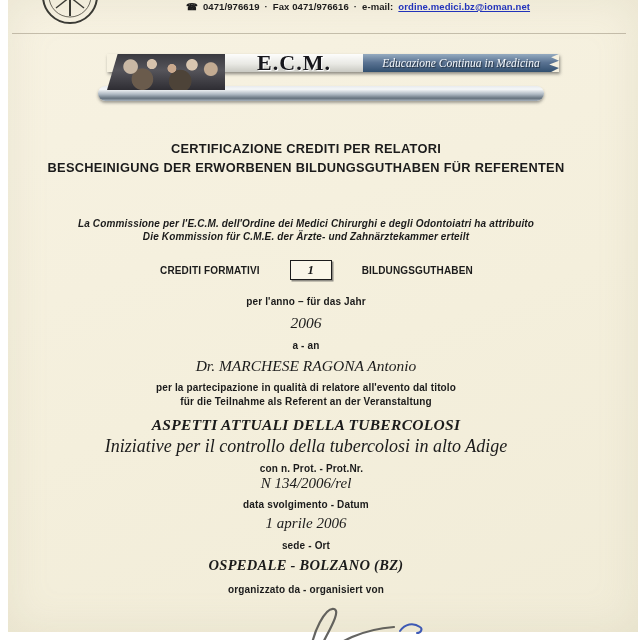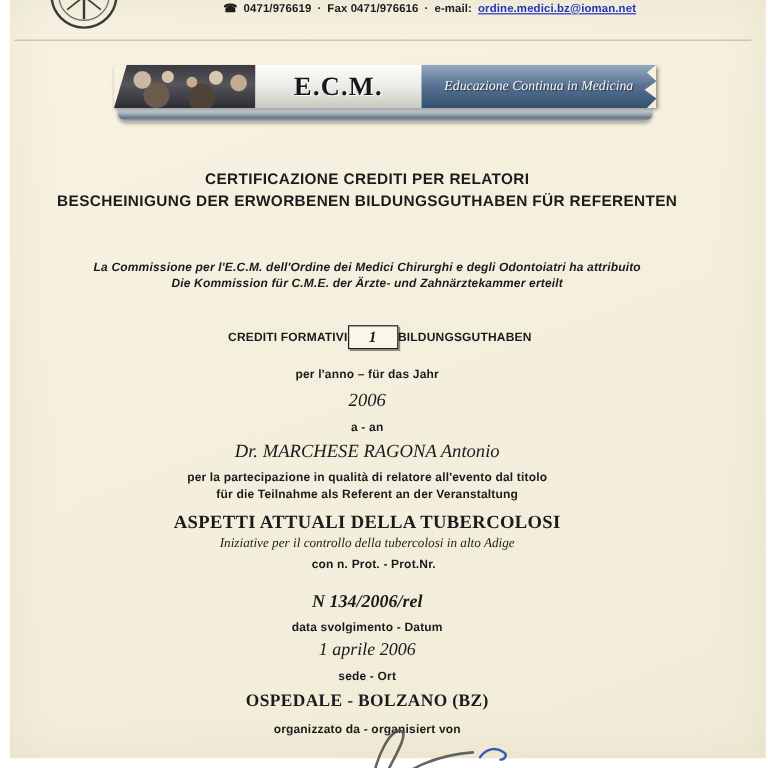--- a/index.html
+++ b/index.html
@@ -31,21 +31,21 @@
   }
 
   
   .banner{position:absolute;left:95px;top:54px;width:452px;height:50px;}
   .banner-tube{
     position:absolute;left:3px;top:32px;width:446px;height:15px;border-radius:8px;
     background:linear-gradient(180deg,#e8ebee 0%,#f5f7f8 22%,#aeb9c3 55%,#66737f 82%,#a8b2bc 100%);
     box-shadow:0 2px 3px rgba(60,60,60,.45);
   }
   .banner-bar{
-    position:absolute;left:0;top:0;width:452px;height:36px;display:flex;
+    position:absolute;left:12px;top:0;width:452px;height:18px;display:flex;
     box-shadow:1px 2px 3px rgba(40,40,40,.5);
   }
   .banner-photo{
     width:118px;height:36px;flex:0 0 auto;
     clip-path:polygon(9% 0,100% 0,100% 100%,0 100%);
     background:
       radial-gradient(circle at 20% 35%, #c9b8a4 0 7%, transparent 8%),
       radial-gradient(circle at 38% 28%, #d6c2ac 0 6%, transparent 7%),
       radial-gradient(circle at 55% 40%, #caa98e 0 6%, transparent 7%),
       radial-gradient(circle at 72% 30%, #d9c6b0 0 6%, transparent 7%),
@@ -78,42 +78,42 @@
   .banner-right span{
     font-family:"Liberation Serif", serif;font-style:italic;font-size:11.5px;
     color:#f4f7fa;text-shadow:1px 1px 1px rgba(0,0,0,.55);white-space:nowrap;
   }
 
   
   .flow{position:absolute;left:0;top:140px;width:612px;text-align:center;}
   .title-line{font-size:12.8px;font-weight:bold;letter-spacing:.3px;line-height:18.5px;}
   .lbl{font-size:10px;font-weight:bold;letter-spacing:.15px;line-height:13px;}
   .serif-it{font-family:"Liberation Serif", serif;font-style:italic;font-size:15px;}
-  .serif-it-bold{font-family:"Liberation Serif", serif;font-weight:bold;font-size:15px;letter-spacing:.3px;}
+  .serif-it-bold{font-family:"Liberation Serif", serif;font-style:italic;font-weight:bold;font-size:15px;letter-spacing:.3px;}
 
   .commission{margin-top:40px;font-style:italic;}
   .credits-row{
-    margin-top:28px;display:flex;align-items:center;justify-content:center;padding-left:21px;
+    margin-top:17px;display:flex;align-items:center;justify-content:center;gap:30px;padding-left:21px;
   }
   .credits-box{
     width:40px;height:18px;border:1.6px solid #1c1c1c;background:#faf6e8;
     box-shadow:1.5px 1.5px 0 rgba(60,60,60,.55);
     display:flex;align-items:center;justify-content:center;
     font-family:"Liberation Serif", serif;font-style:italic;font-weight:bold;font-size:13px;
   }
   .m-yearlbl{margin-top:15px;}
   .m-year{margin-top:6px;font-size:15.5px;}
   .m-aan{margin-top:7px;}
   .m-recipient{margin-top:5px;font-size:15.5px;}
   .m-part1{margin-top:6px;}
   .m-part2{margin-top:1px;}
   .m-event{margin-top:8px;font-size:15.5px;}
-  .m-eventsub{margin-top:2px;font-size:11px;}
+  .m-eventsub{margin-top:2px;font-size:18px;}
   .m-protlbl{margin-top:5px;padding-left:11px;}
-  .m-prot{margin-top:17px;font-weight:bold;}
+  .m-prot{margin-top:0;}
   .m-datelbl{margin-top:6px;}
   .m-date{margin-top:4px;}
   .m-sedelbl{margin-top:7px;}
   .m-venue{margin-top:5px;font-size:14.5px;}
   .m-orglbl{margin-top:9px;}
   .m-organizer{margin-top:6px;font-size:13.5px;letter-spacing:.2px;white-space:nowrap;}
 
   .signature{position:absolute;left:282px;top:601px;width:170px;height:40px;}
 </style>
 </head>

